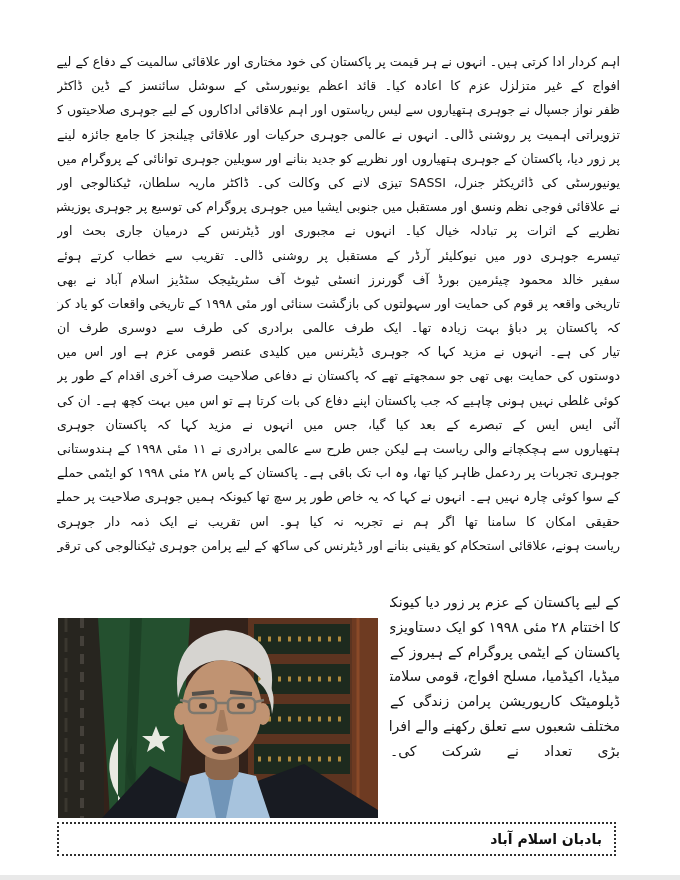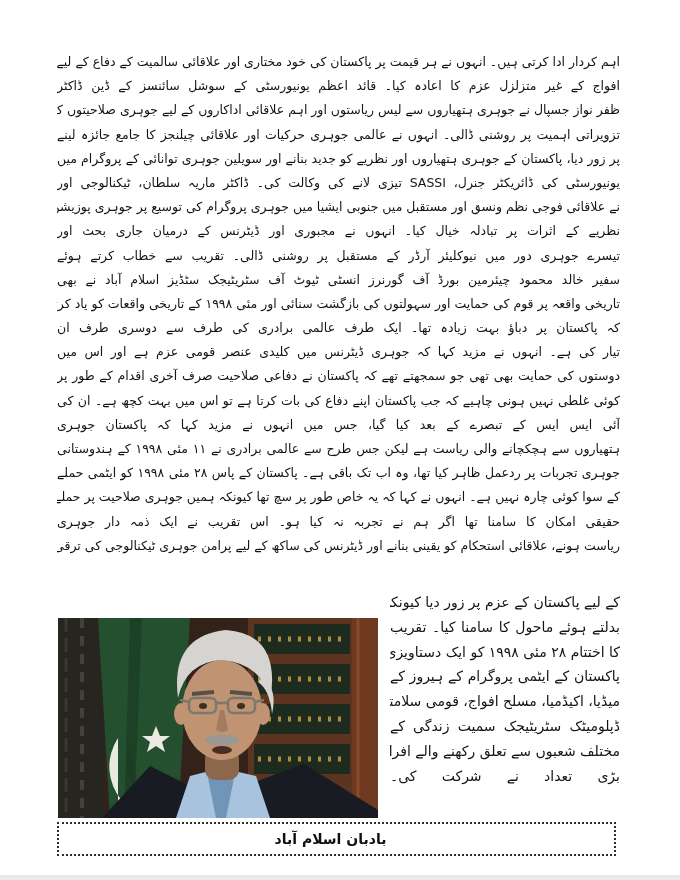--- a/index.html
+++ b/index.html
@@ -17,21 +17,21 @@
     text-align:justify;text-align-last:justify;color:#141414;
   }
   .photo{
     position:absolute;left:58px;top:618px;width:320px;height:200px;
     overflow:hidden;background:#2a1c12;
   }
   .photo svg{display:block;}
   .caption-box{
     position:absolute;left:57px;top:822px;width:559px;height:34px;
     border:2px dotted #2e2e2e;display:flex;align-items:center;
-    justify-content:center;padding-right:12px;box-sizing:border-box;
+    justify-content:flex-end;padding-right:12px;box-sizing:border-box;
   }
   .caption-text{
     direction:rtl;font-size:14px;font-weight:bold;color:#111111;
   }
   .bottom-strip{
     position:absolute;left:0;bottom:0;width:680px;height:5px;background:#e9e9e9;
   }
 </style>
 </head>
 <body>
@@ -57,25 +57,24 @@
       <div class="line" dir="rtl" lang="ur">آئی ایس ایس کے تبصرے کے بعد کیا گیا، جس میں انہوں نے مزید کہا کہ پاکستان جوہری</div>
       <div class="line" dir="rtl" lang="ur">ہتھیاروں سے ہچکچانے والی ریاست ہے لیکن جس طرح سے عالمی برادری نے ۱۱ مئی ۱۹۹۸ کے ہندوستانی</div>
       <div class="line" dir="rtl" lang="ur">جوہری تجربات پر ردعمل ظاہر کیا تھا، وہ اب تک باقی ہے۔ پاکستان کے پاس ۲۸ مئی ۱۹۹۸ کو ایٹمی حملے</div>
       <div class="line" dir="rtl" lang="ur">کے سوا کوئی چارہ نہیں ہے۔ انہوں نے کہا کہ یہ خاص طور پر سچ تھا کیونکہ ہمیں جوہری صلاحیت پر حملے کے</div>
       <div class="line" dir="rtl" lang="ur">حقیقی امکان کا سامنا تھا اگر ہم نے تجربہ نہ کیا ہو۔ اس تقریب نے ایک ذمہ دار جوہری</div>
       <div class="line" dir="rtl" lang="ur">ریاست ہونے، علاقائی استحکام کو یقینی بنانے اور ڈیٹرنس کی ساکھ کے لیے پرامن جوہری ٹیکنالوجی کی ترقی</div>
     </div>
 
   <div class="narrow-col">
       <div class="line" dir="rtl" lang="ur">کے لیے پاکستان کے عزم پر زور دیا کیونکہ ہم نے</div>
-      <div class="line" dir="rtl" lang="ur">بدلتے ہوئے ماحول کا سامنا کیا۔ تقریب</div>
       <div class="line" dir="rtl" lang="ur">کا اختتام ۲۸ مئی ۱۹۹۸ کو ایک دستاویزی فلم اور</div>
       <div class="line" dir="rtl" lang="ur">پاکستان کے ایٹمی پروگرام کے ہیروز کے</div>
       <div class="line" dir="rtl" lang="ur">میڈیا، اکیڈمیا، مسلح افواج، قومی سلامتی اور</div>
-      <div class="line" dir="rtl" lang="ur">ڈپلومیٹک سٹریٹیجک سمیت زندگی کے</div>
+      <div class="line" dir="rtl" lang="ur">ڈپلومیٹک کارپوریشن پرامن زندگی کے</div>
       <div class="line" dir="rtl" lang="ur">مختلف شعبوں سے تعلق رکھنے والے افراد کی</div>
       <div class="line" dir="rtl" lang="ur">بڑی تعداد نے شرکت کی۔</div>
     </div>
 
   <div class="photo">
     <svg width="320" height="200" viewBox="0 0 320 200" xmlns="http://www.w3.org/2000/svg">
 
       <rect x="0" y="0" width="320" height="200" fill="#33221a"></rect>
 
       <rect x="0" y="0" width="46" height="200" fill="#27251f"></rect>

